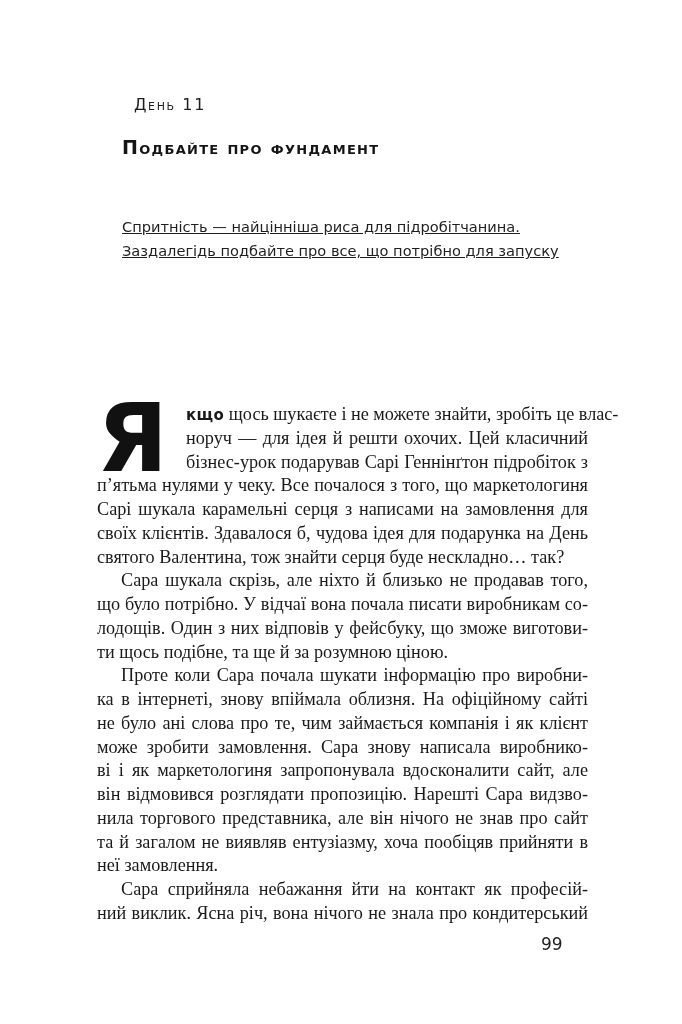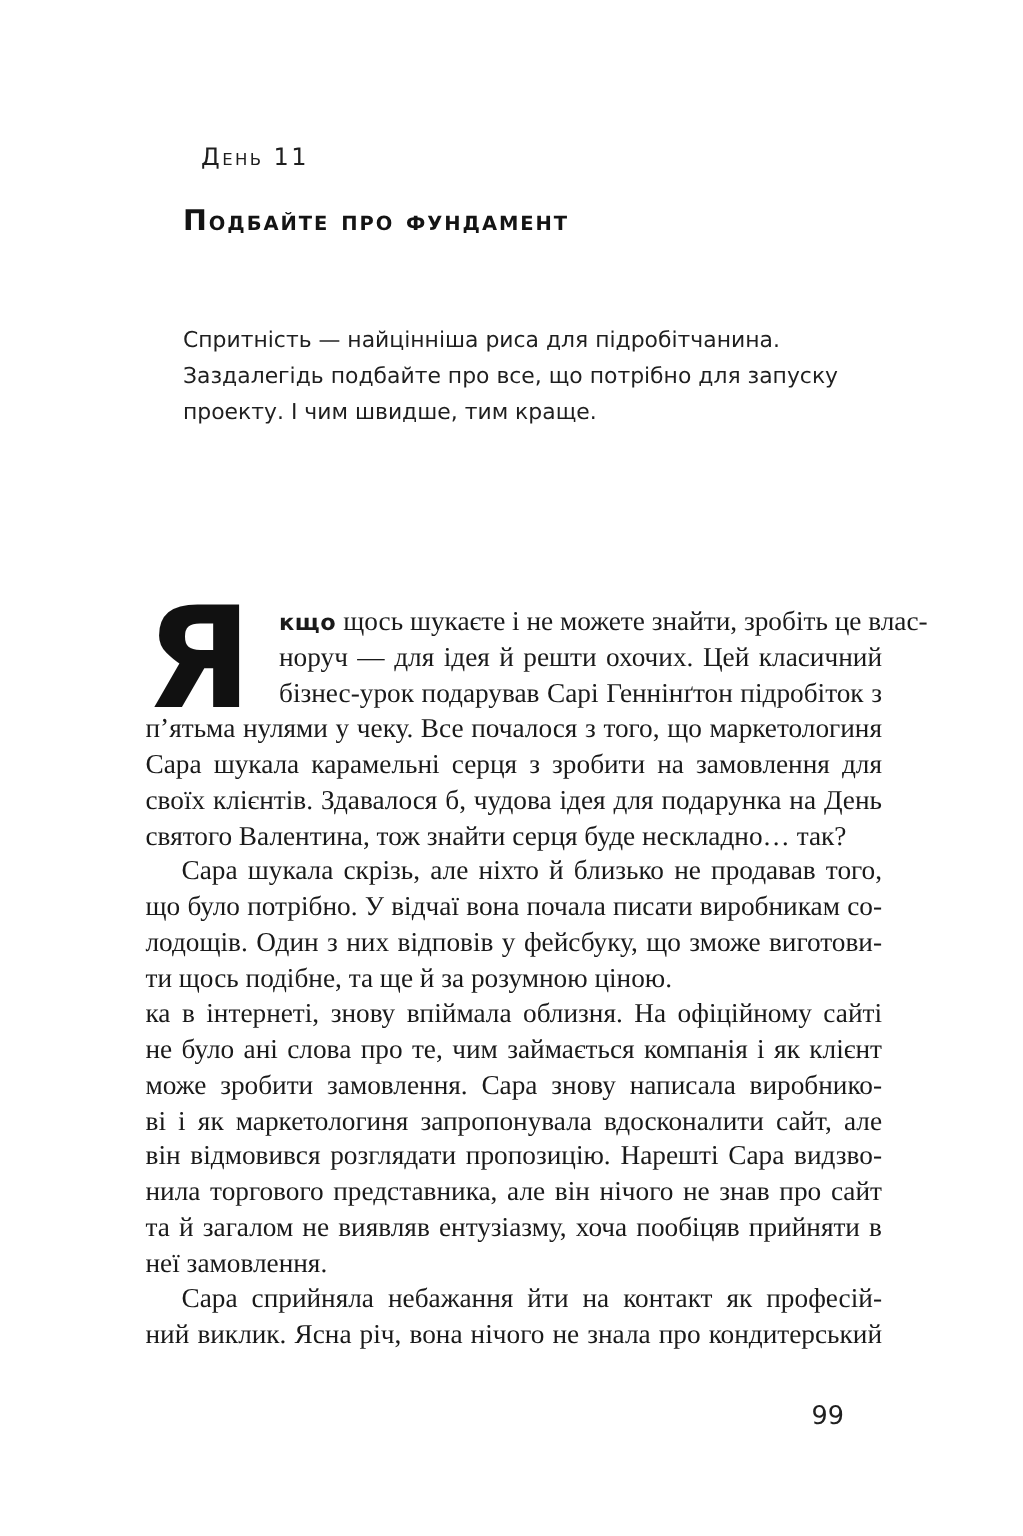--- a/index.html
+++ b/index.html
@@ -53,20 +53,21 @@
       width: 470px;
       font-family: "DejaVu Sans", sans-serif;
       font-size: 14.6px;
       line-height: 24px;
       color: #1f1f1f;
       margin: 0;
     }
     .epigraph .line {
       display: block;
       white-space: nowrap;
+      text-decoration: underline;
     }
     .body-text {
       position: absolute;
       left: 97px;
       top: 403px;
       width: 491px;
       font-family: "Liberation Serif", serif;
       font-size: 18.2px;
       line-height: 23.75px;
       color: #1a1a1a;
@@ -122,37 +123,37 @@
 
 <div class="page">
 
   <p class="day-label">День 11</p>
 
   <h1 class="chapter-title">Подбайте про фундамент</h1>
 
   <div class="epigraph">
     <span class="line">Спритність — найцінніша риса для підробітчанина.</span>
     <span class="line">Заздалегідь подбайте про все, що потрібно для запуску</span>
-    <span class="line">проекту. І чим швидше, тим краще.</span>
   </div>
 
   <div class="drop-cap">Я</div>
 
   <div class="body-text">
     <span class="line drop-indent"><span class="lead-word">кщо</span><span> щось шукаєте і не можете знайти, зробіть це влас-</span></span>
     <span class="line drop-indent">норуч — для ідея й решти охочих. Цей класичний</span>
     <span class="line drop-indent">бізнес-урок подарував Сарі Геннінґтон підробіток з</span>
     <span class="line">п’ятьма нулями у чеку. Все почалося з того, що маркетологиня</span>
-    <span class="line">Сара шукала карамельні серця з зробити на замовлення для</span>
+    <span class="line">Сарі шукала карамельні серця з написами на замовлення для</span>
     <span class="line">своїх клієнтів. Здавалося б, чудова ідея для подарунка на День</span>
     <span class="line last">святого Валентина, тож знайти серця буде нескладно… так?</span>
     <span class="line indent">Сара шукала скрізь, але ніхто й близько не продавав того,</span>
     <span class="line">що було потрібно. У відчаї вона почала писати виробникам со-</span>
     <span class="line">лодощів. Один з них відповів у фейсбуку, що зможе виготови-</span>
     <span class="line last">ти щось подібне, та ще й за розумною ціною.</span>
+    <span class="line indent">Проте коли Сара почала шукати інформацію про виробни-</span>
     <span class="line">ка в інтернеті, знову впіймала облизня. На офіційному сайті</span>
     <span class="line">не було ані слова про те, чим займається компанія і як клієнт</span>
     <span class="line">може зробити замовлення. Сара знову написала виробнико-</span>
     <span class="line">ві і як маркетологиня запропонувала вдосконалити сайт, але</span>
     <span class="line">він відмовився розглядати пропозицію. Нарешті Сара видзво-</span>
     <span class="line">нила торгового представника, але він нічого не знав про сайт</span>
     <span class="line">та й загалом не виявляв ентузіазму, хоча пообіцяв прийняти в</span>
     <span class="line last">неї замовлення.</span>
     <span class="line indent">Сара сприйняла небажання йти на контакт як професій-</span>
     <span class="line">ний виклик. Ясна річ, вона нічого не знала про кондитерський</span>

